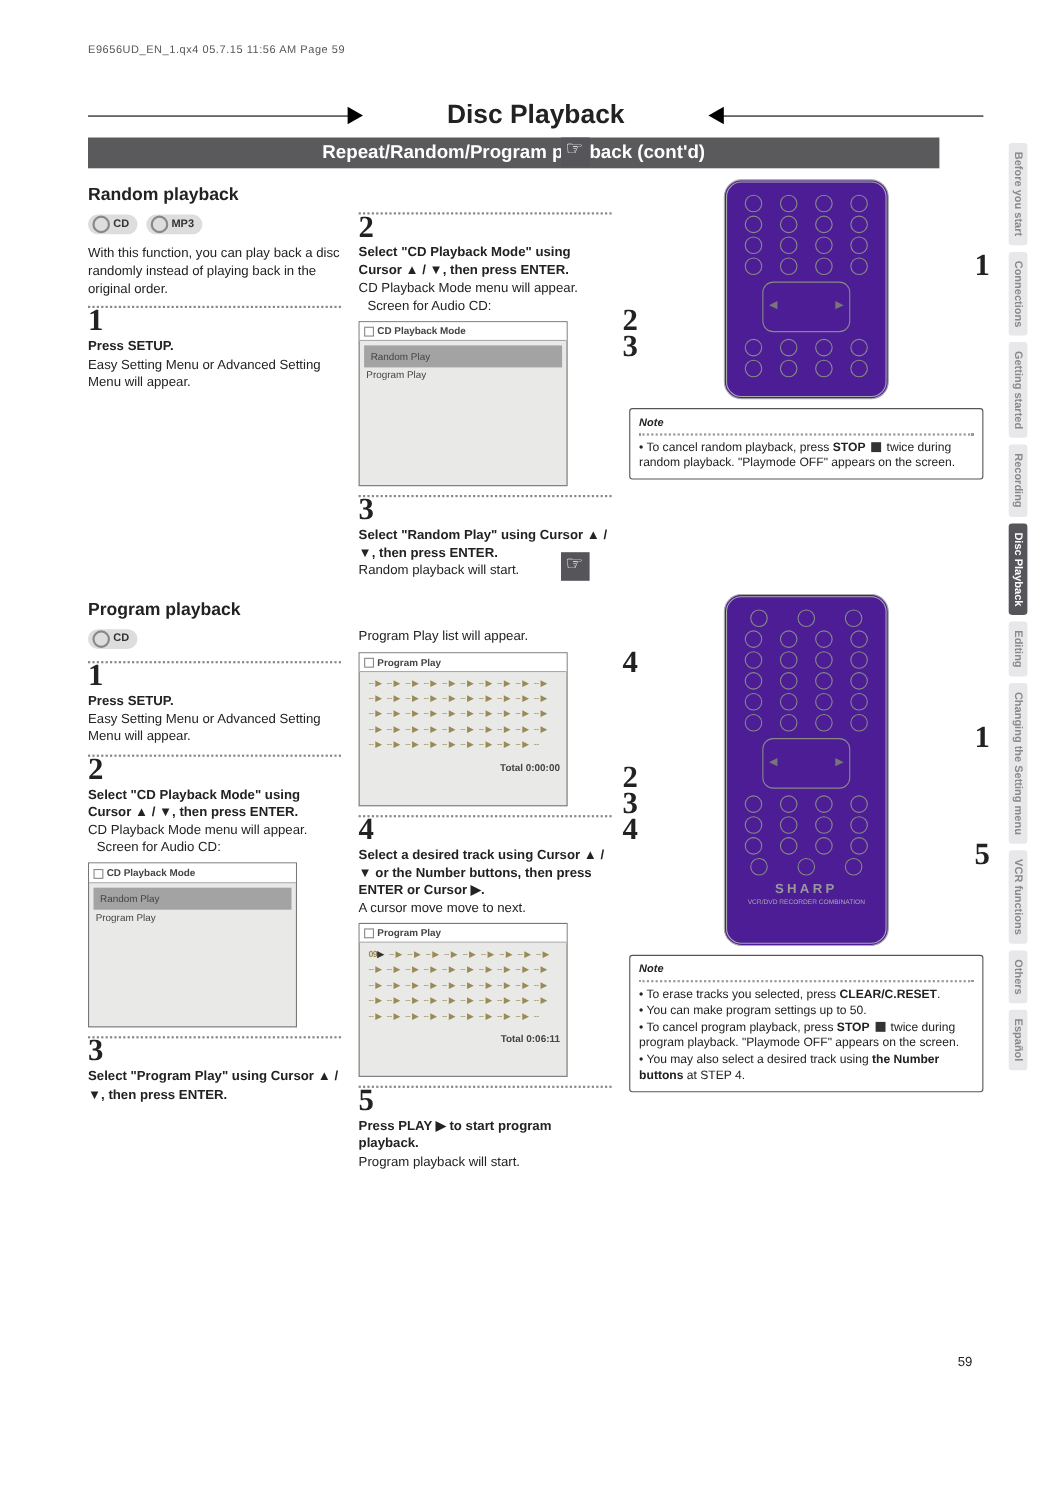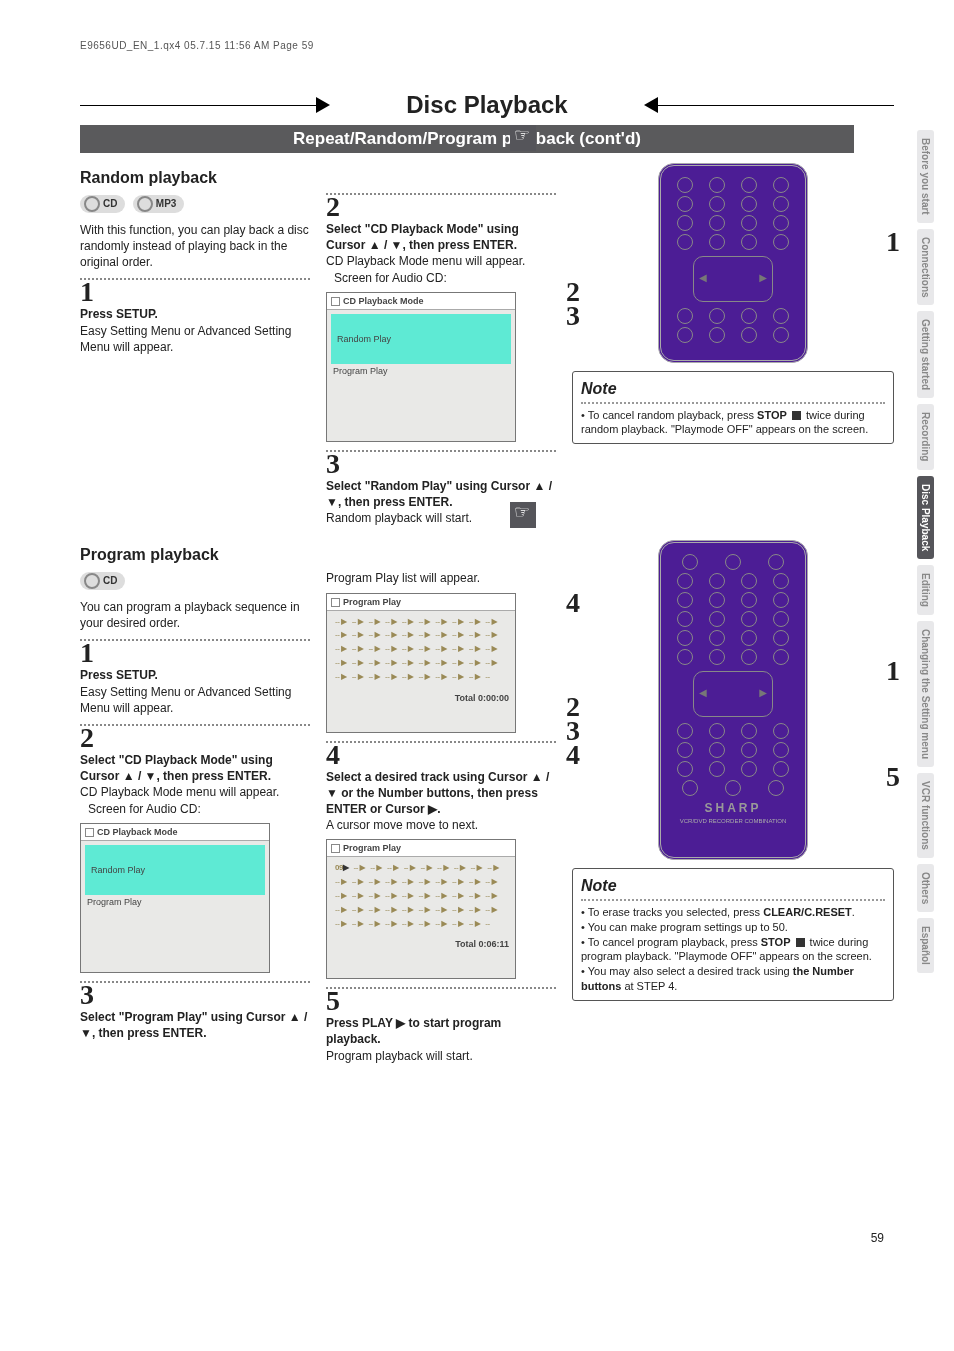--- a/index.html
+++ b/index.html
@@ -24,32 +24,32 @@
   .badge { display:inline-flex; align-items:center; background:#ddd; border-radius:10px; font-size:10px; font-weight:bold; padding:1px 8px 1px 4px; margin-right:4px; color:#333; }
   .badge::before { content:""; width:12px; height:12px; border:2px solid #888; border-radius:50%; margin-right:3px; display:inline-block; }
   .dotted { border:none; border-top:2px dotted #888; margin:8px 0 2px; }
   .big-num { font-size:28px; font-weight:bold; font-family:"Times New Roman",serif; line-height:1; margin-top:-4px; }
   .step-title { font-weight:bold; font-size:12px; }
   .osd { border:1px solid #777; background:#e9e9e7; width:190px; height:150px; margin:6px 0; font-size:9px; color:#444; }
   .osd-title { background:#fff; border-bottom:1px solid #aaa; padding:2px 4px; font-weight:bold; }
   .osd-title .sq { display:inline-block; width:9px; height:9px; border:1px solid #888; margin-right:3px; vertical-align:middle; }
   .osd-body { padding:4px; }
   .osd-row { padding:1px 2px; }
-  .osd .bar { background:#5eead4; padding:19px 6px; }
+  .osd .bar { background:#a3a3a3; padding:4px 6px; }
   .osd .total { text-align:right; font-weight:bold; padding:3px 6px; font-size:9px; }
   .grid-dots { display:flex; flex-wrap:wrap; gap:3px 5px; padding:6px 8px; }
   .grid-dots span { font-size:8px; color:#9a8a56; letter-spacing:-0.5px; white-space:nowrap; }
   .remote { border:3px double #aaa; border-radius:16px; width:150px; height:200px; margin:0 auto 6px; background:#4c1d95; padding:8px; position:relative; }
   .remote .brow { display:flex; justify-content:space-around; margin:3px 0; }
   .rbtn { width:16px; height:16px; border:1px solid #888; border-radius:50%; }
   .remote .dpad { width:80px; height:46px; border:1px solid #888; border-radius:10px; margin:6px auto; position:relative; }
   .remote .dpad::before { content:"◀"; position:absolute; left:5px; top:14px; font-size:10px; color:#777; }
   .remote .dpad::after { content:"▶"; position:absolute; right:5px; top:14px; font-size:10px; color:#777; }
   .note-box { border:1px solid #555; border-radius:3px; padding:6px 8px; margin-top:8px; font-size:11px; }
-  .note-box .nt { font-style:italic; font-weight:bold; font-size:16px; display:block; }
+  .note-box .nt { font-style:italic; font-weight:bold; font-size:10px; display:block; }
   .note-box hr { border:none; border-top:2px dotted #999; margin:2px 0 4px; }
   .callout { position:absolute; font-size:28px; font-weight:bold; font-family:"Times New Roman",serif; }
   .side-tabs { position:absolute; right:20px; top:130px; display:flex; flex-direction:column; gap:6px; }
   .tab { writing-mode:vertical-rl; font-size:10px; padding:8px 3px; background:#e8e8ea; color:#888; border-radius:3px; font-weight:bold; }
   .tab.active { background:#55555a; color:#fff; }
   .pg-num { position:absolute; right:70px; bottom:30px; font-size:12px; }
   .icon-hand { display:inline-block; width:26px; height:26px; background:#55555a; position:relative; float:right; margin-right:40px; }
   .icon-hand::after { content:"☞"; position:absolute; color:#fff; font-size:18px; left:4px; top:-2px; }
   .stop-sq { display:inline-block; width:9px; height:9px; background:#333; vertical-align:middle; margin:0 2px; }
   .sharp { text-align:center; font-weight:bold; font-size:12px; letter-spacing:3px; margin-top:4px; color:#999; }
@@ -158,21 +158,20 @@
   </div>
 
   <div class="cols" style="margin-top:14px;">
     <div class="col col1">
       <div style="display:flex; align-items:center;">
         <div style="flex:1;">
           <div class="section-heading">Program playback</div>
         </div>
       </div>
       <span class="badge">CD</span>
-      <p style="margin-top:6px;">You can program a playback sequence in your desired order.</p>
       <hr class="dotted">
       <div class="big-num">1</div>
       <div class="step-title">Press SETUP.</div>
       <p>Easy Setting Menu or Advanced Setting Menu will appear.</p>
       <hr class="dotted">
       <div class="big-num">2</div>
       <div class="step-title">Select "CD Playback Mode" using Cursor ▲ / ▼, then press ENTER.</div>
       <p>CD Playback Mode menu will appear.</p>
       <p style="margin-left:8px;">Screen for Audio CD:</p>
       <div class="osd">

